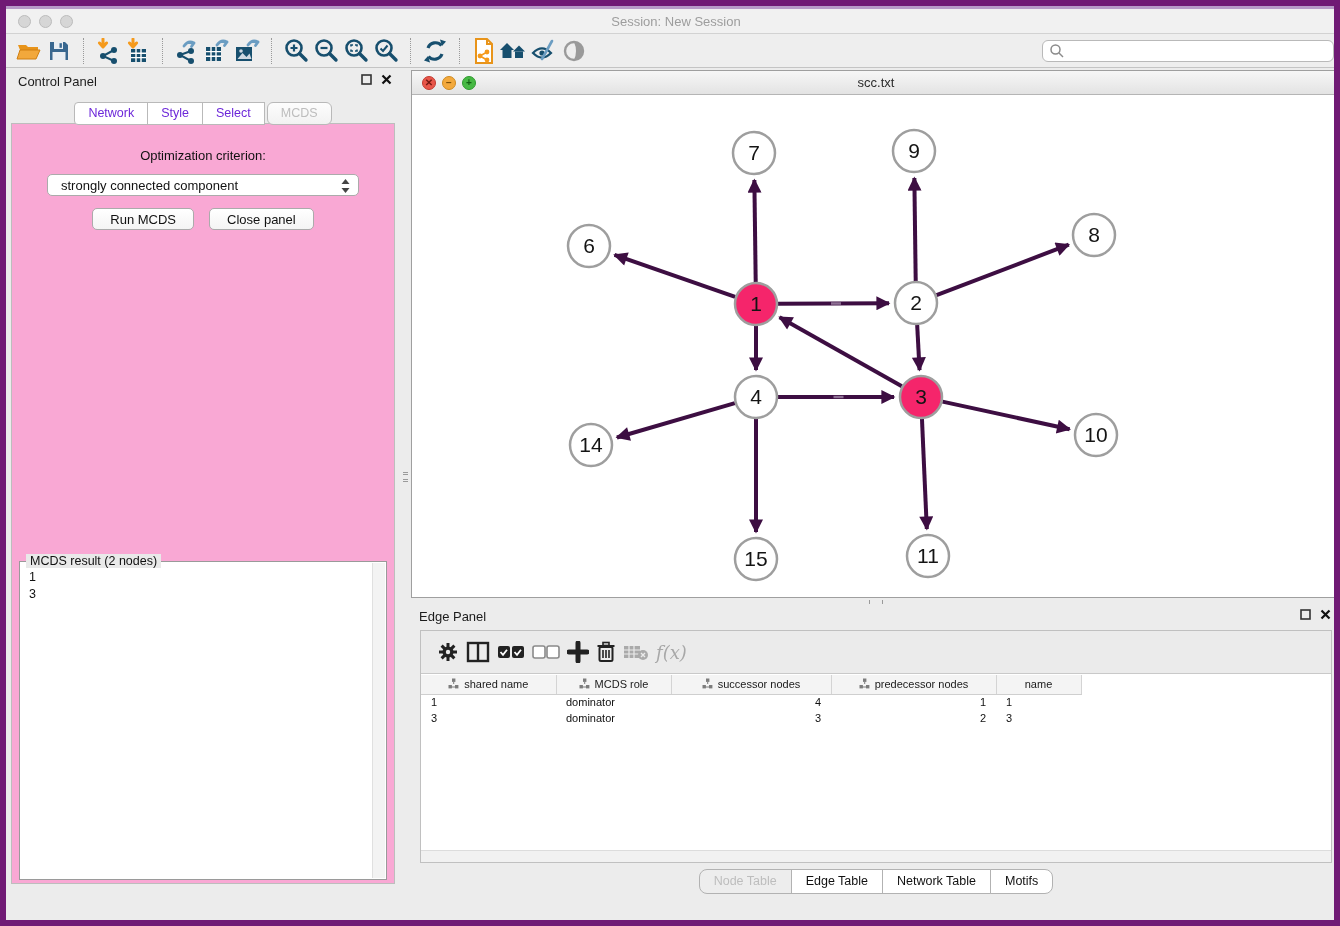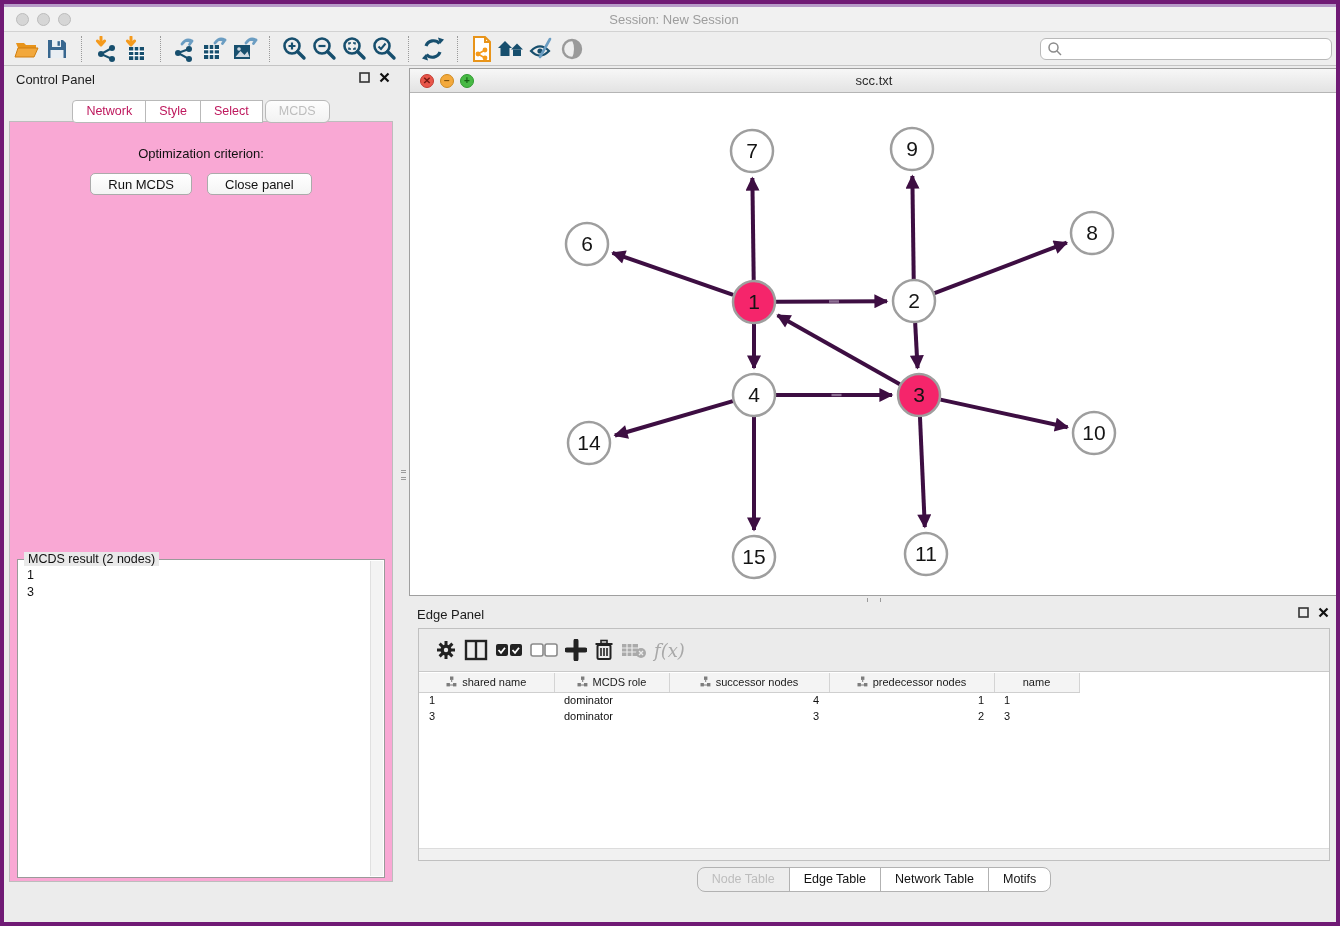--- a/index.html
+++ b/index.html
@@ -1,19 +1,19 @@
 <!DOCTYPE html>
 <html><head>
 <meta charset="utf-8">
 <style>
   html,body{margin:0;padding:0;background:#d8d8d8;}
   *{box-sizing:border-box;}
   .app{position:relative;width:1340px;height:926px;background:#ececec;
        font-family:"Liberation Sans",sans-serif;overflow:hidden;
-       border:4px solid #701a75;}
+       border:6px solid #701a75;}
   
   .top-accent{position:absolute;left:0;top:0;width:1340px;height:3px;background:#b79bc8;}
   .titlebar{position:absolute;left:0;top:3px;width:1340px;height:25px;background:#f1f1f1;
             border-bottom:1px solid #d2d2d2;}
   .traffic{position:absolute;left:12px;top:6px;display:flex;gap:8px;}
   .tl{width:13px;height:13px;border-radius:50%;}
   .tl.inactive{background:#d6d6d6;border:1px solid #bcbcbc;}
   .win-title{position:absolute;left:0;right:0;top:5px;text-align:center;font-size:13px;color:#9d9d9d;}
   
   .toolbar{position:absolute;left:0;top:28px;width:1340px;height:34px;background:#eeeeee;
@@ -23,21 +23,21 @@
   .searchbox{position:absolute;right:12px;top:6px;width:292px;height:22px;background:#fff;
              border:1px solid #b9b9b9;border-radius:6px;display:flex;align-items:center;padding-left:6px;}
   .searchbox input{border:none;outline:none;flex:1;font-size:12px;background:transparent;
                    font-family:"Liberation Sans",sans-serif;}
   
   .control-panel{position:absolute;left:0;top:62px;width:394px;height:818px;background:#ececec;}
   .cp-header{position:absolute;left:0;top:0;width:100%;height:26px;}
   .panel-title{position:absolute;left:12px;top:6px;font-size:13px;color:#1c1c1c;}
   .panel-icons{position:absolute;right:8px;top:6px;display:flex;gap:9px;align-items:center;}
   .cp-tabs{position:absolute;left:0;top:34px;width:100%;display:flex;justify-content:center;z-index:2;}
-  .tab{font-size:12.5px;color:#be185d;background:#fff;border:1px solid #b9b9b9;padding:3px 13px 4px;
+  .tab{font-size:12.5px;color:#6d28d9;background:#fff;border:1px solid #b9b9b9;padding:3px 13px 4px;
        margin-left:-1px;}
   .tab:first-child{border-radius:4px 0 0 4px;margin-left:0;}
   .tab.mcds-active{border-radius:6px;color:#bdbdbd;background:linear-gradient(#fdfdfd,#f2f2f2);margin-left:2px;}
   .cp-body{position:absolute;left:5px;right:5px;top:55px;bottom:2px;background:#f9a8d4;
            border:1px solid #bdbdbd;}
   .opt-label{margin-top:24px;text-align:center;font-size:13px;color:#111;}
   .dropdown{position:relative;margin:11px auto 0;width:312px;height:22px;background:#fff;
             border:1px solid #ababab;border-radius:5px;font-size:13px;color:#111;
             display:flex;align-items:center;padding-left:13px;}
   .stepper{position:absolute;right:7px;top:3px;}
@@ -266,20 +266,29 @@
       </span>
     </div>
     <div class="cp-tabs" id="cp-tabs">
         <span class="tab">Network</span>
         <span class="tab">Style</span>
         <span class="tab">Select</span>
         <span class="tab mcds-active">MCDS</span>
       </div>
     <div class="cp-body">
       <div class="opt-label">Optimization criterion:</div>
+      <div class="dropdown">
+        <span>strongly connected component</span>
+        <span class="stepper">
+          <svg width="11" height="16" viewBox="0 0 11 16">
+            <path d="M5.5 1 L9.5 6 H1.5 z" fill="#444"></path>
+            <path d="M5.5 15 L1.5 10 H9.5 z" fill="#444"></path>
+          </svg>
+        </span>
+      </div>
       <div class="btn-row">
         <div class="pbtn">Run MCDS</div>
         <div class="pbtn">Close panel</div>
       </div>
       <div class="result-box">
         <span class="result-legend">MCDS result (2 nodes)</span>
         <div class="result-lines" id="result-lines">
             <div>1</div>
             <div>3</div>
           </div>

